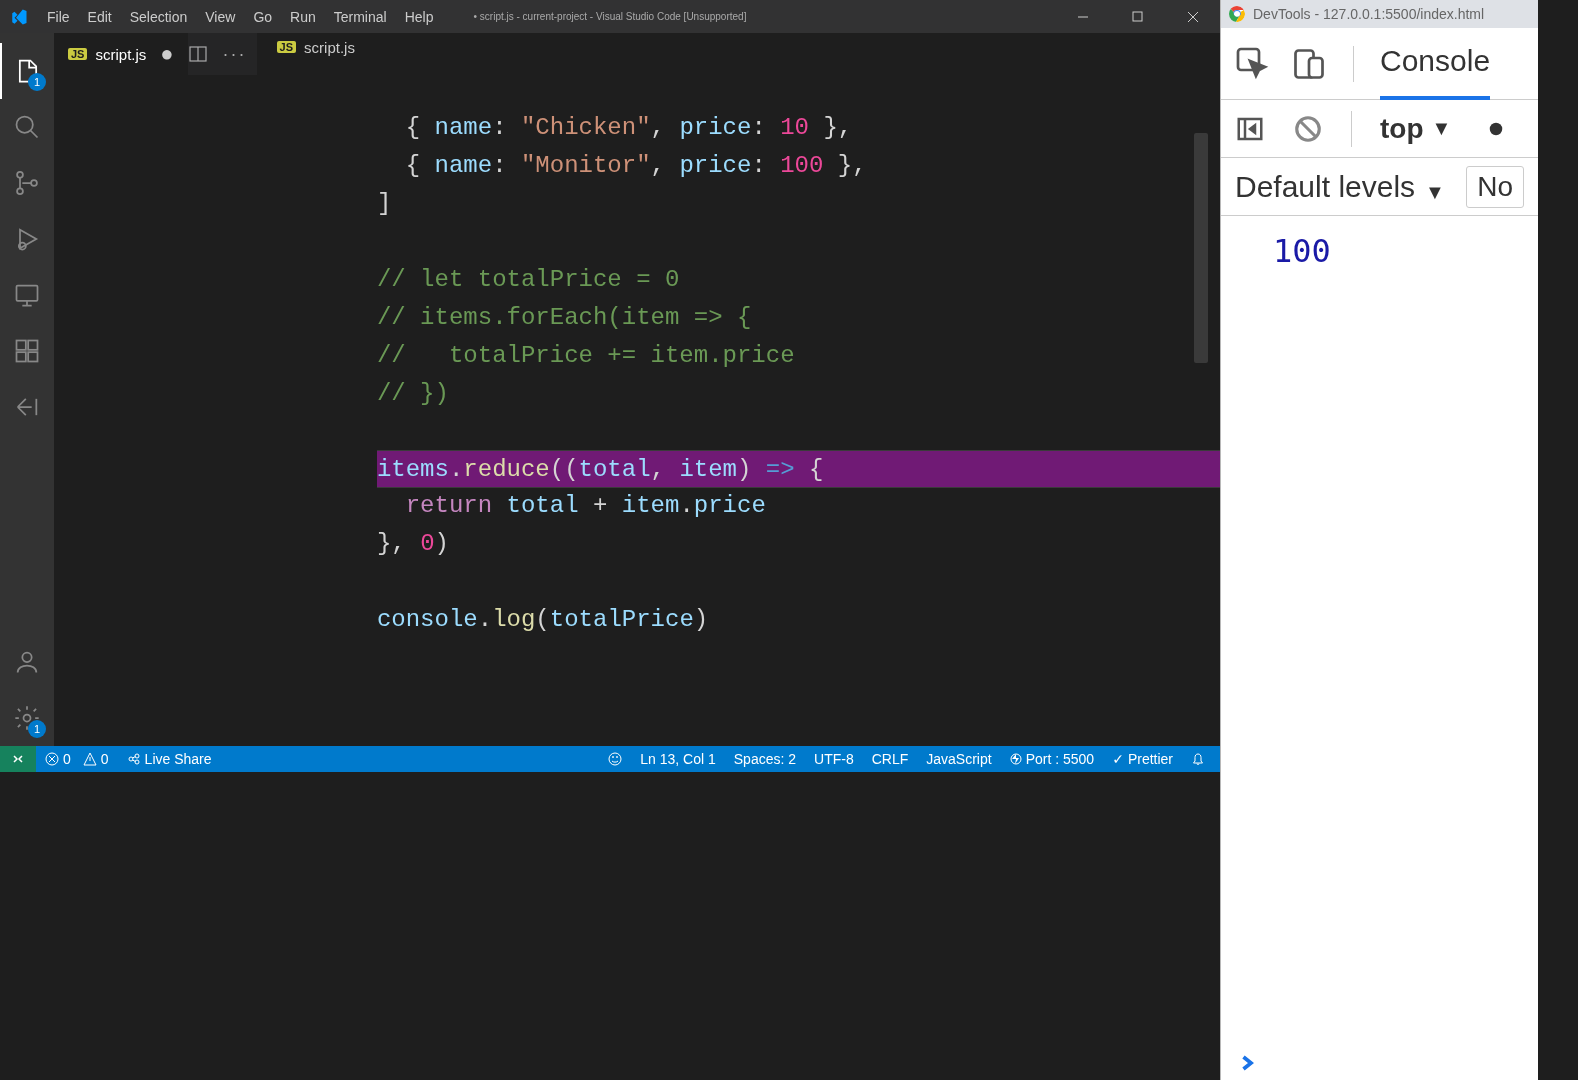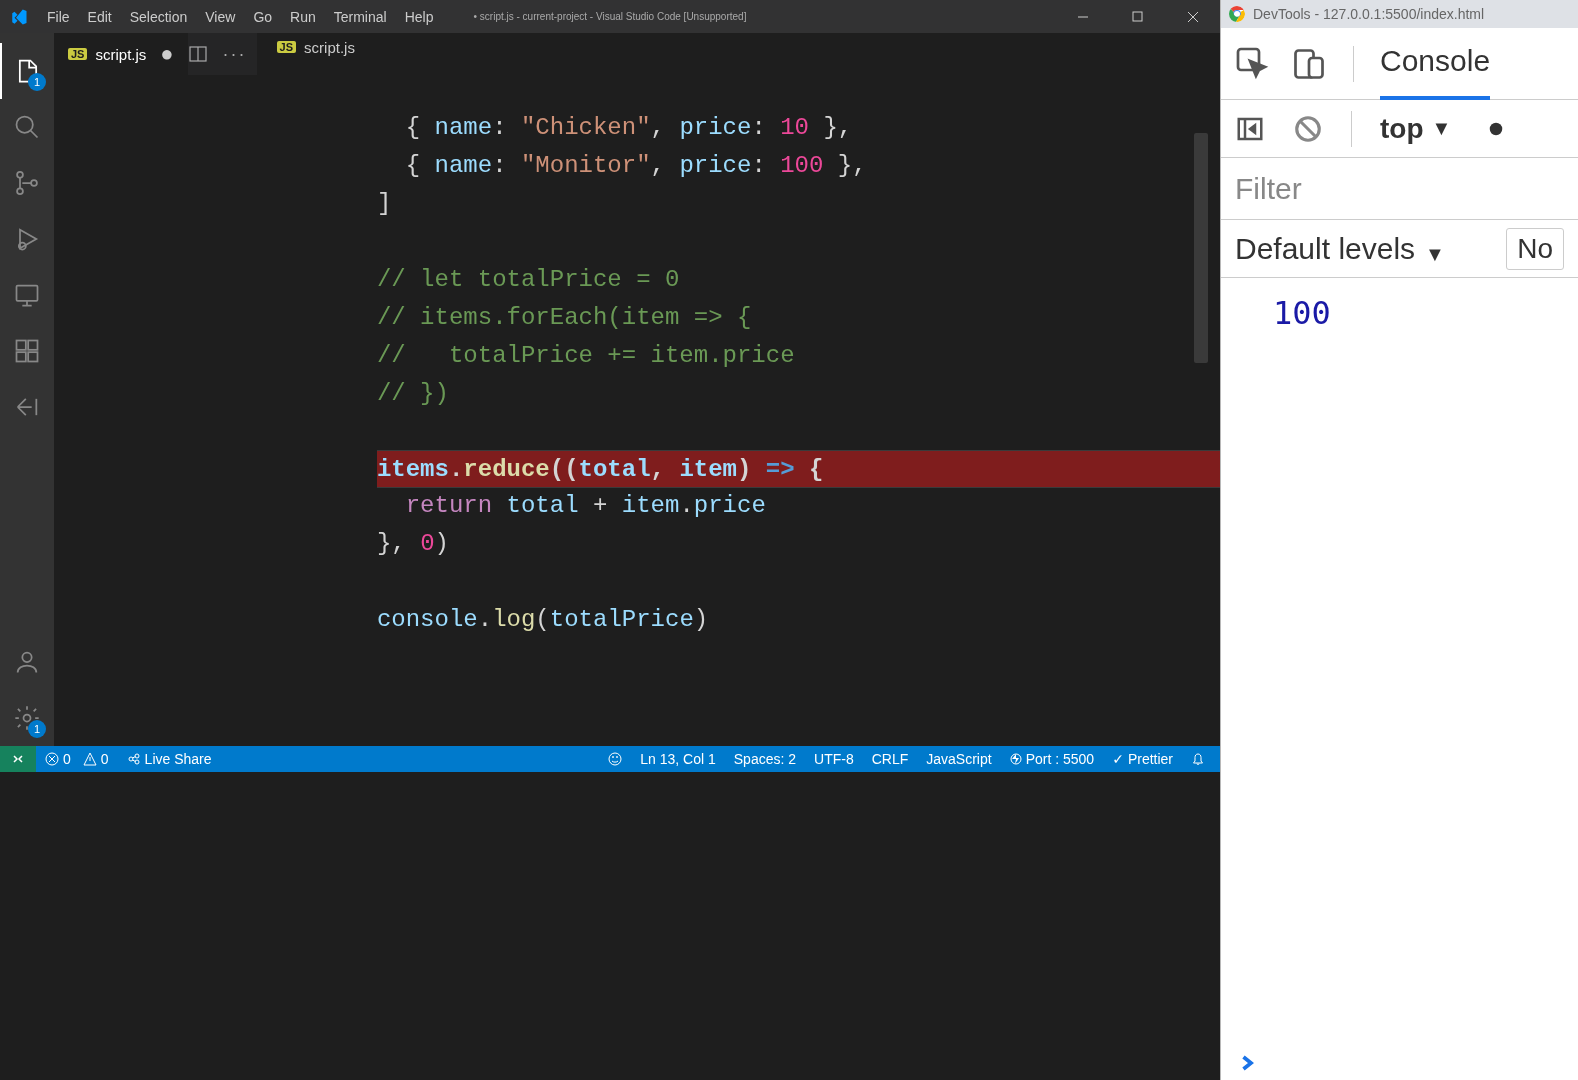--- a/index.html
+++ b/index.html
@@ -86,21 +86,21 @@
       background: #cbcb41; color: #1e1e1e; font-size: 11px; font-weight: bold;
       padding: 0 3px; margin-right: 8px; border-radius: 2px;
     }
     .editor {
       flex: 1; background: #1e1e1e; padding-left: 22px; padding-top: 0;
       font-family: Consolas, "Courier New", monospace;
       font-size: 24px; line-height: 38px; color: #d4d4d4;
       position: relative; white-space: pre;
     }
     .line { height: 38px; }
-    .line.current { background: #7f1d1d; border-top: 1px solid #3a3a3a; border-bottom: 1px solid #3a3a3a; margin-top: -1px; margin-bottom: -1px; font-weight: bold; }
+    .line.current { background: #701a75; border-top: 1px solid #3a3a3a; border-bottom: 1px solid #3a3a3a; margin-top: -1px; margin-bottom: -1px; }
     .tk-str { color: #ce9178; }
     .tk-punc { color: #d4d4d4; }
     .tk-prop { color: #9cdcfe; }
     .tk-num { color: #ec4899; }
     .tk-comment { color: #6a9955; }
     .tk-var { color: #9cdcfe; }
     .tk-func { color: #dcdcaa; }
     .tk-kw { color: #c586c0; }
     .tk-arrow { color: #569cd6; }
     .minimap {
@@ -112,21 +112,21 @@
       align-items: center; font-size: 14px; padding: 0 6px;
     }
     .statusbar .sb-item { padding: 0 9px; display: flex; align-items: center; gap: 4px; }
     .sb-right { margin-left: auto; display: flex; }
     .remote-btn {
       background: #16825d; height: 26px; width: 36px; margin-left: -6px;
       display: flex; align-items: center; justify-content: center;
     }
     
     .devtools {
-      width: 358px; height: 1080px; background: #fff; color: #333;
+      width: 318px; height: 1080px; background: #fff; color: #333;
       display: flex; flex-direction: column;
       border-left: 1px solid #b8b8b8;
     }
     .dt-title {
       height: 28px; background: #dee1e6; display: flex; align-items: center;
       padding: 0 8px; font-size: 14px; color: #666;
     }
     .chrome-logo { width: 16px; height: 16px; margin-right: 8px; border-radius: 50%; }
     .dt-tabs {
       height: 72px; border-bottom: 1px solid #ccc; display: flex; align-items: center;
@@ -410,23 +410,20 @@
     <span class="dt-context">
         <span>top</span>
         <span style="font-size:20px;">▼</span>
       </span>
     <span style="margin-left:10px;">
         <svg width="14" height="30" viewBox="0 0 10 24" fill="#333">
           <circle cx="5" cy="12" r="5"></circle>
         </svg>
       </span>
   </div>
-  <div class="dt-filter-row">
-    <input class="dt-filter-input" placeholder="Filter" style="">
-  </div>
   <div class="dt-levels-row">
     <span class="dt-levels-label">
         <span>Default levels</span>
         <span style="font-size:20px;">▼</span>
       </span>
     <span class="dt-side-btn">No</span>
   </div>
   <div class="dt-messages" id="dt-messages">
       <div class="dt-msg">100</div>
     </div>

